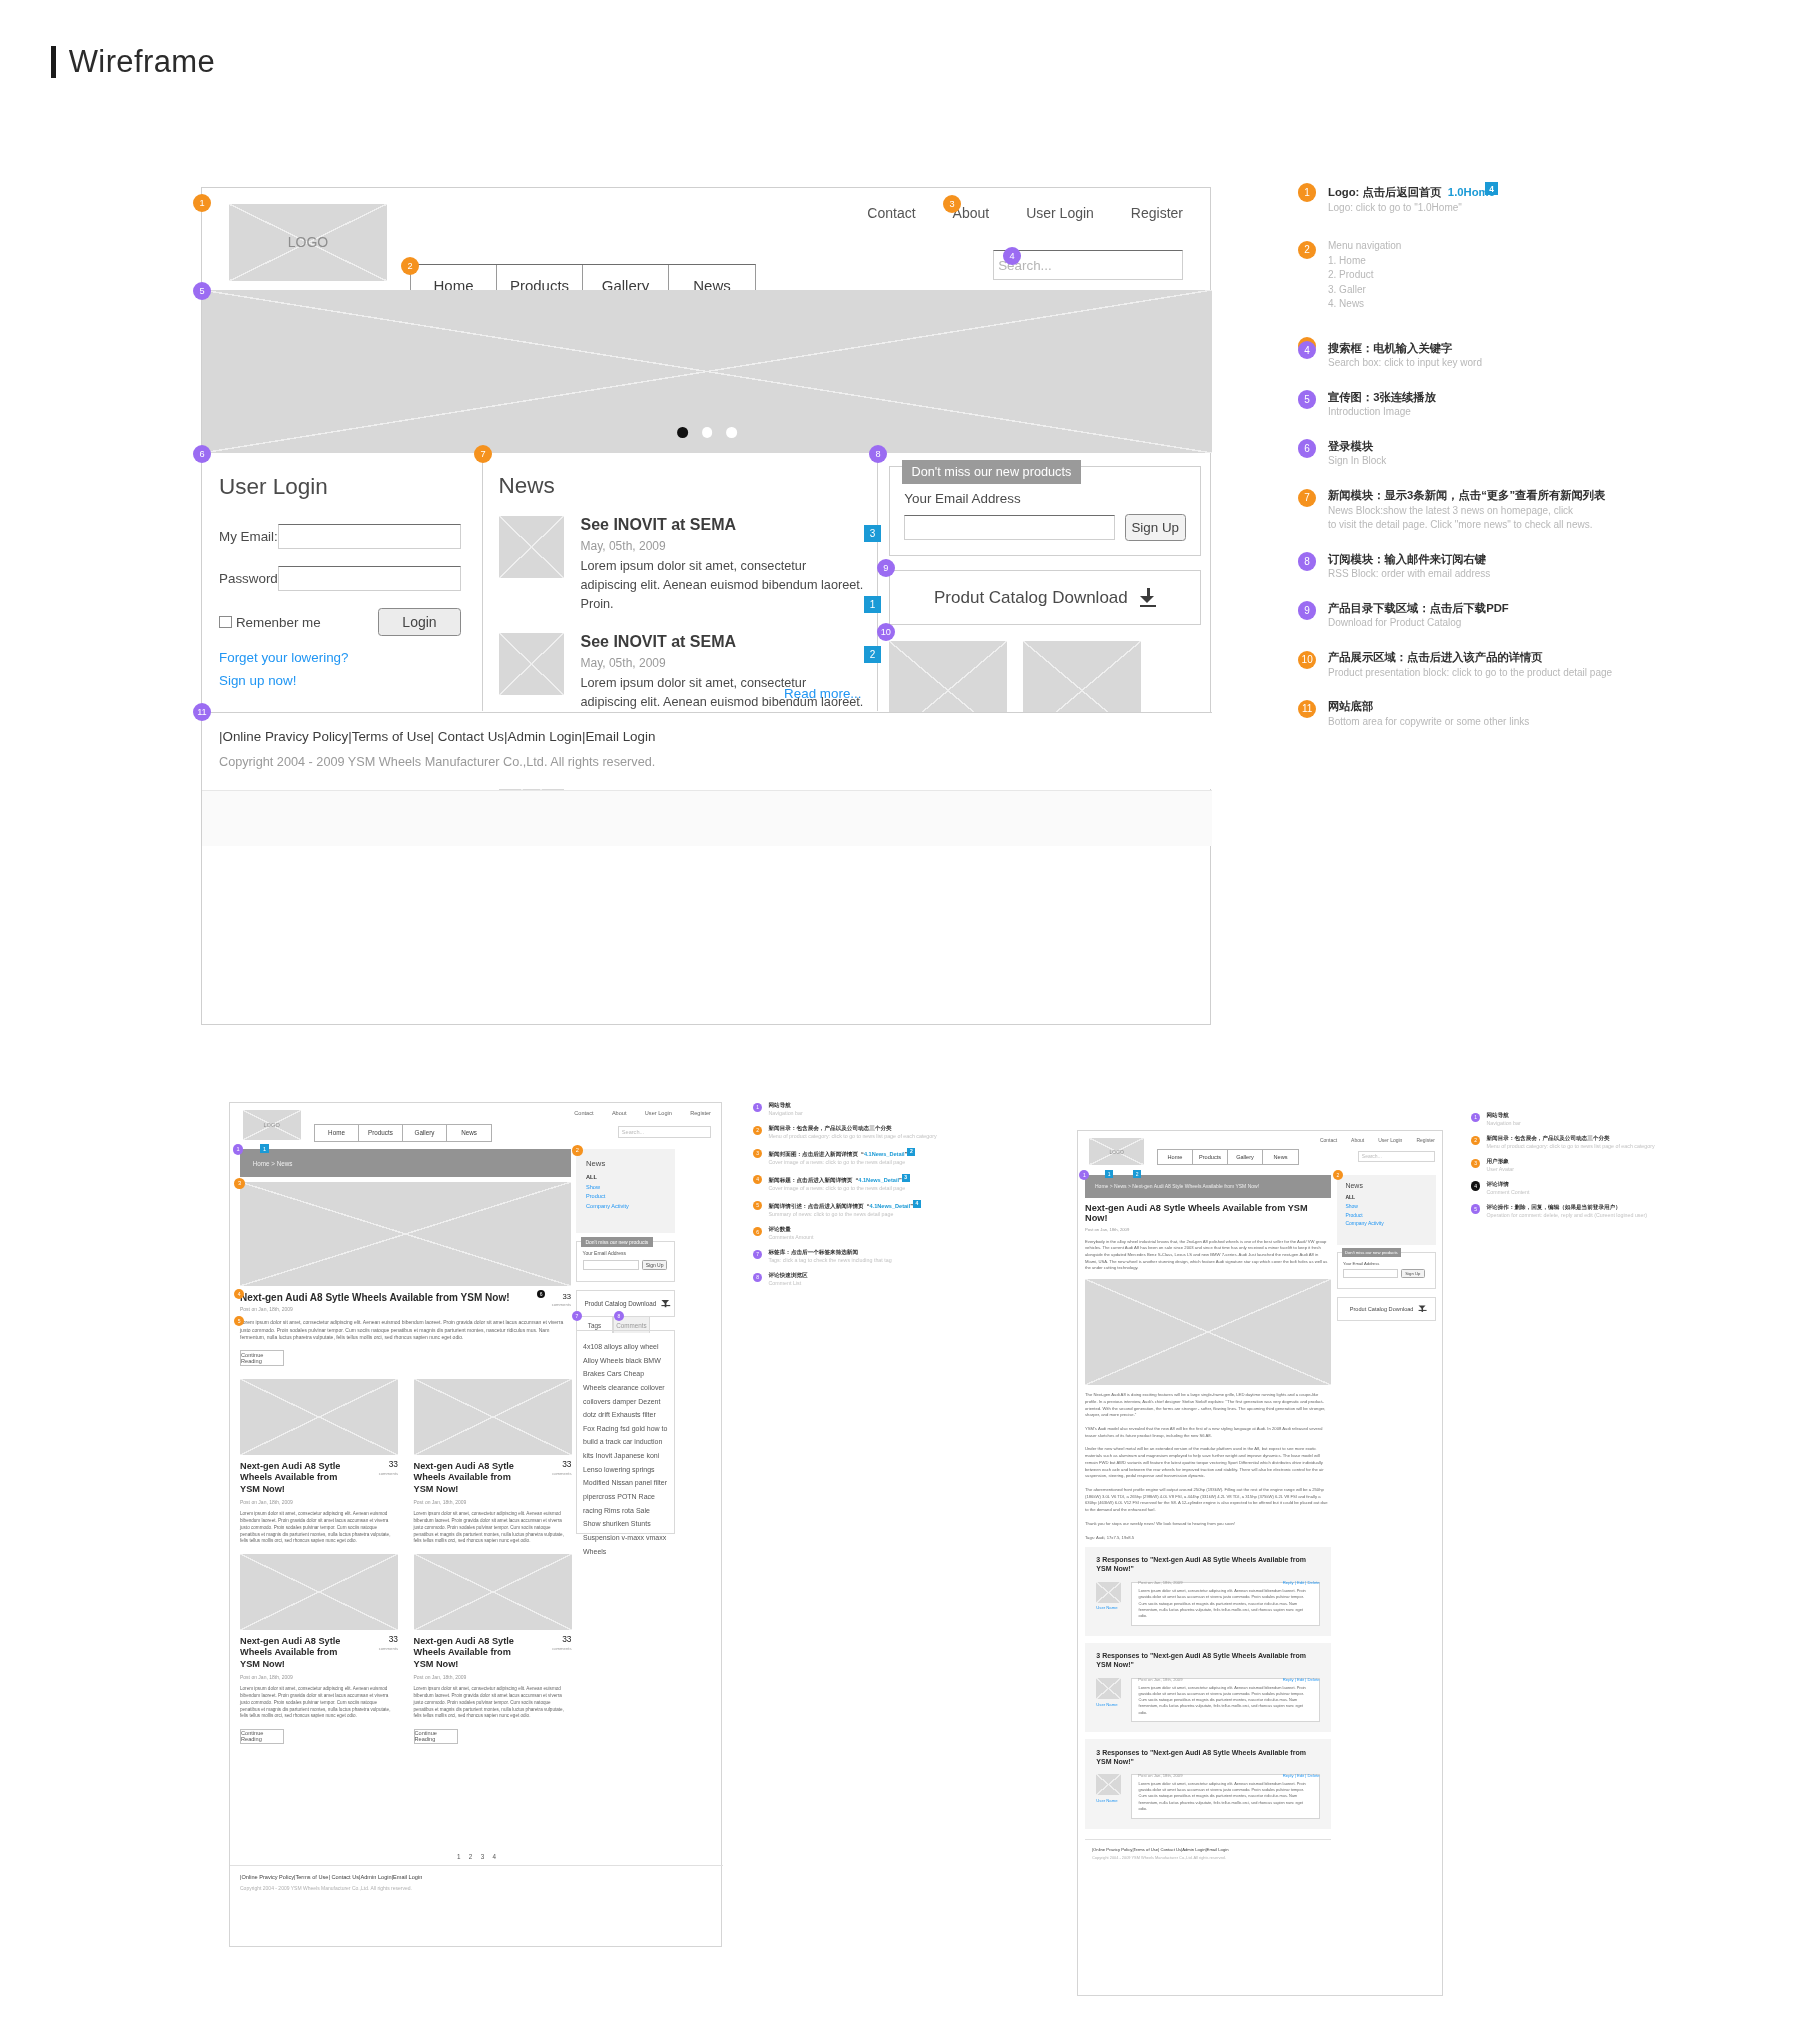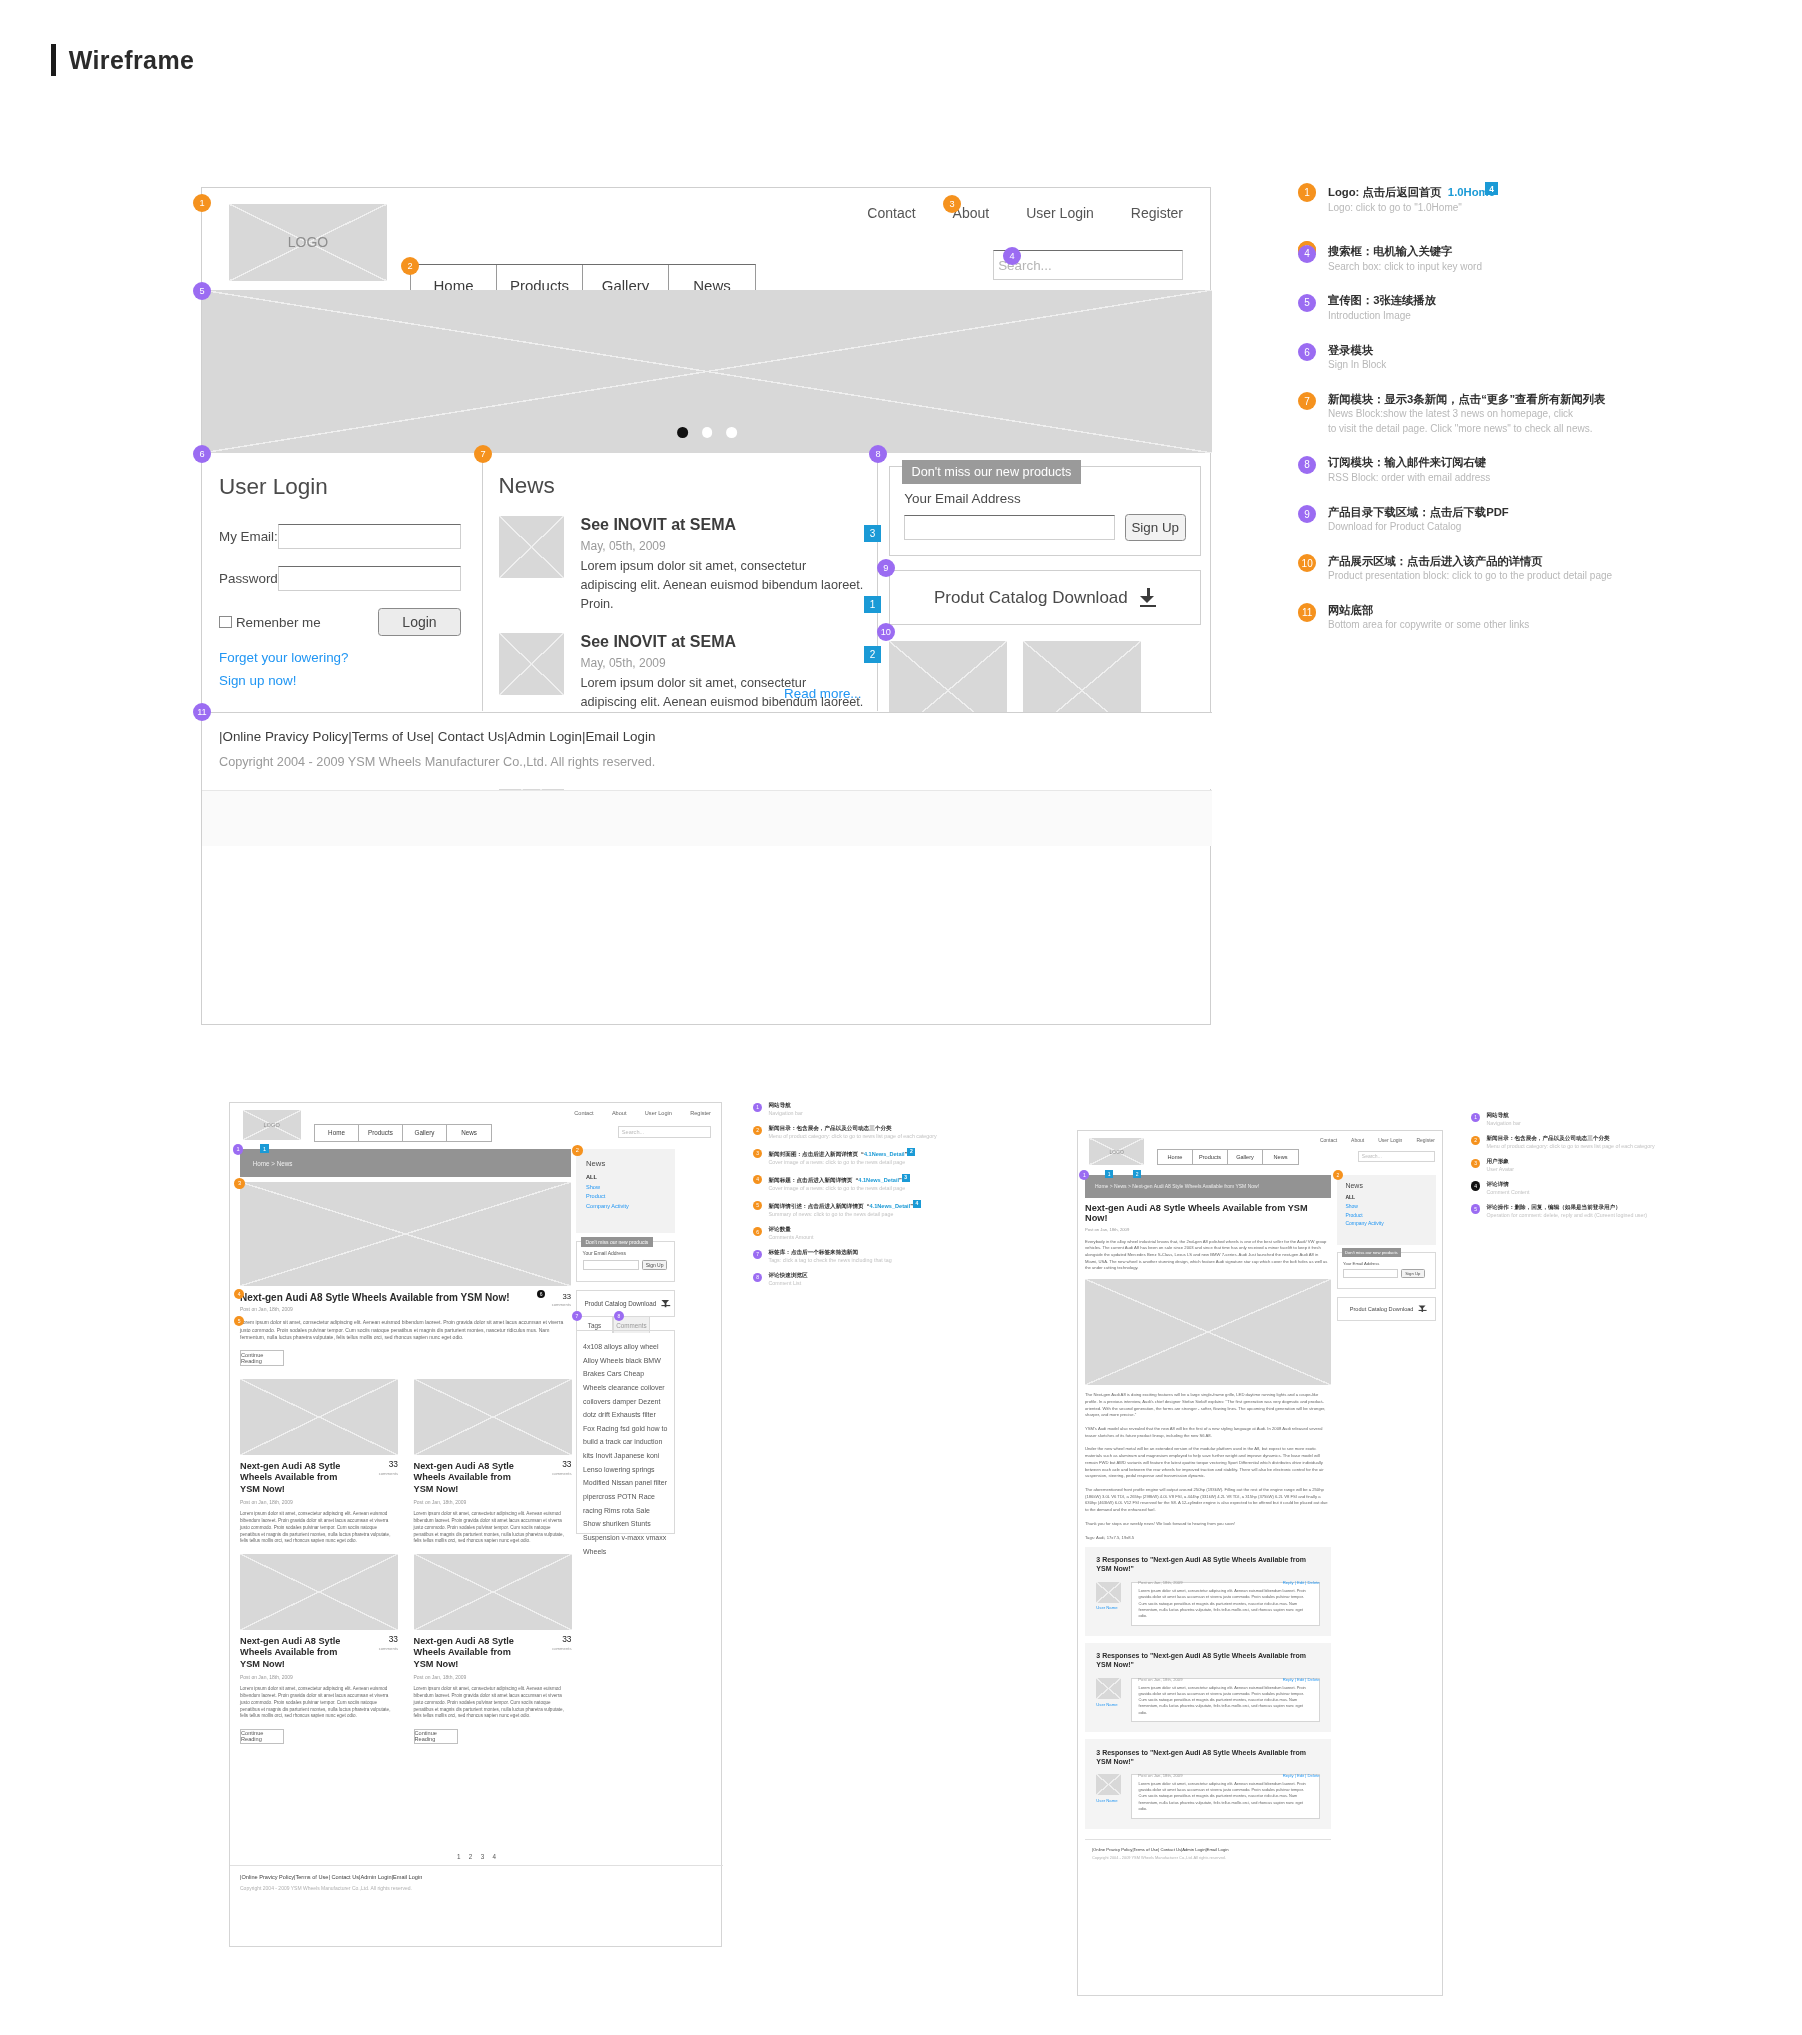--- a/index.html
+++ b/index.html
@@ -8,21 +8,21 @@
     width:1802px; height:2035px;
     font-family:"Liberation Sans", sans-serif;
     color:#4a4a4a;
     position:relative;
     overflow:hidden;
   }
 
   
   .page-title-wrap{ position:absolute; left:51px; top:44px; display:flex; align-items:center; gap:12.7px;}
   .title-bar{ width:5px; height:32px; background:#1a1a1a; }
-  .page-title{ font-size:25px; font-weight:bold; color:#2b2b2b; letter-spacing:0.4px;}
+  .page-title{ font-size:31px; font-weight:normal; color:#2b2b2b; letter-spacing:0.4px;}
 
   
   .ph{ background:#d8d8d8; position:relative; overflow:hidden;}
   .ph:before,.ph:after{
     content:""; position:absolute; left:0; top:0; width:100%; height:100%;
     background:linear-gradient(to top right, transparent calc(50% - 0.7px), #efefef calc(50% - 0.7px), #efefef calc(50% + 0.7px), transparent calc(50% + 0.7px));
   }
   .ph:after{ background:linear-gradient(to bottom right, transparent calc(50% - 0.7px), #efefef calc(50% - 0.7px), #efefef calc(50% + 0.7px), transparent calc(50% + 0.7px)); }
   .ph > span{ position:relative; z-index:2; }
 
@@ -387,20 +387,25 @@
 <div id="annots">
 
   <div class="an">
     <span class="num or">1</span>
     <div class="zh">Logo: 点击后返回首页&nbsp; <span class="ref">1.0Home</span><span class="sq">4</span></div>
     <div class="en">Logo: click to go to "1.0Home"</div>
   </div>
 
   <div class="an" style="margin-top:24px;">
     <span class="num or">2</span>
+    <div class="en" style="white-space:pre-line">Menu navigation
+1. Home
+2. Product
+3. Galler
+4. News</div>
   </div>
 
   <div class="an" style="margin-top:24px;">
     <span class="num or">3</span>
   </div>
 
   <div class="an" style="margin-top:28px;">
     <span class="num pu">4</span>
     <div class="zh">搜索框：电机输入关键字</div>
     <div class="en">Search box: click to input key word</div>

